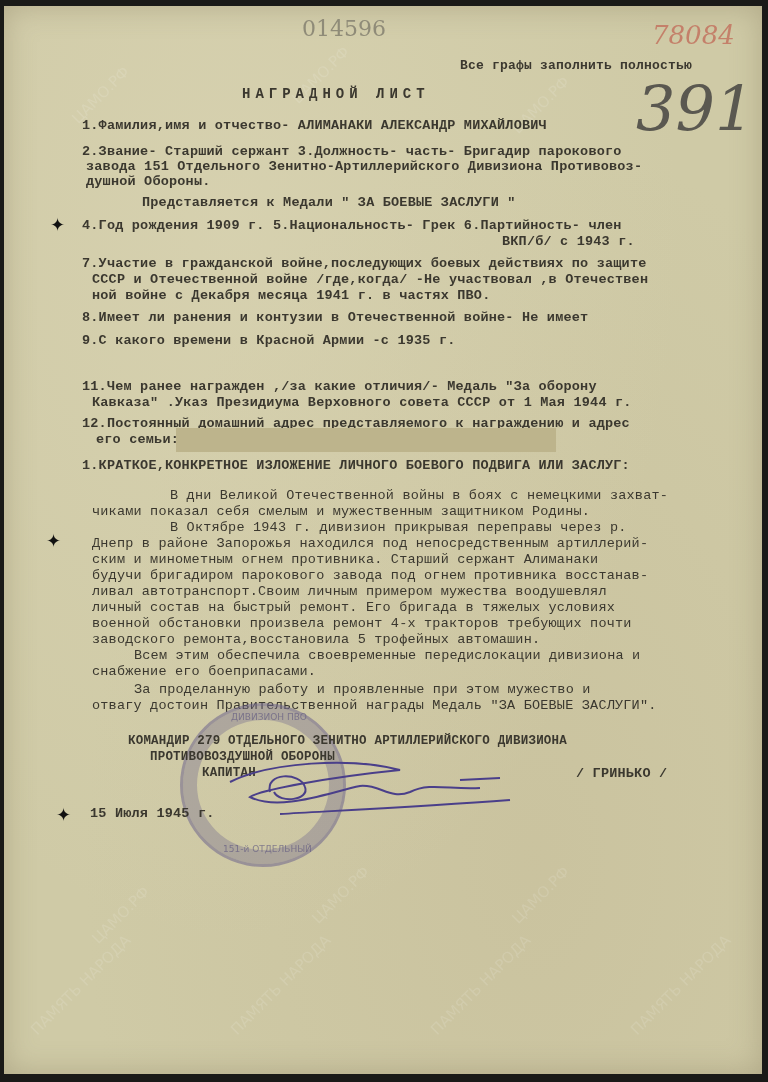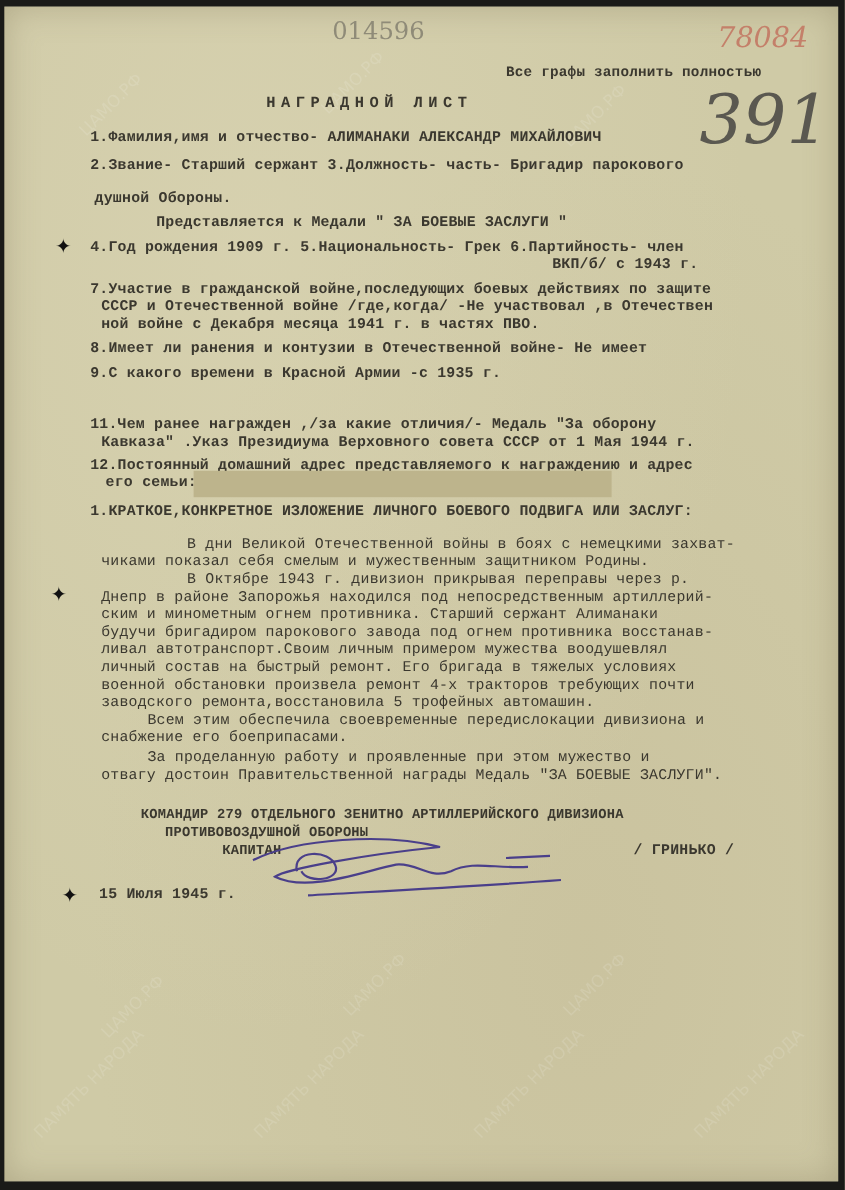--- a/index.html
+++ b/index.html
@@ -48,20 +48,21 @@
 
   <div class="hand" style="left:298px;top:10px;font-size:22px;color:#8f8b78;">014596</div>
   <div class="hand" style="left:648px;top:14px;font-size:26px;color:#c4806a;font-style:italic">78084</div>
   <div class="hand" style="left:632px;top:66px;font-size:62px;color:#5a5850;font-style:italic;font-weight:300">391</div>
 
   <div class="tw" style="left:456px;top:52px;font-size:13px">Все графы заполнить полностью</div>
   <div class="tw" style="left:238px;top:80px;letter-spacing:5px;font-size:14px">НАГРАДНОЙ  ЛИСТ</div>
 
   <div class="tw" style="left:78px;top:112px">1.Фамилия,имя и отчество-  АЛИМАНАКИ АЛЕКСАНДР МИХАЙЛОВИЧ</div>
   <div class="tw" style="left:78px;top:138px">2.Звание- Старший сержант   3.Должность- часть- Бригадир парокового</div>
+  <div class="tw" style="left:82px;top:153px">завода 151 Отдельного  Зенитно-Артиллерийского Дивизиона Противовоз-</div>
   <div class="tw" style="left:82px;top:168px">душной Обороны.</div>
   <div class="tw" style="left:138px;top:189px">Представляется к Медали " ЗА БОЕВЫЕ ЗАСЛУГИ "</div>
 
   <div class="hole" style="left:46px;top:208px">✦</div>
   <div class="tw" style="left:78px;top:212px">4.Год рождения  1909 г.  5.Национальность- Грек  6.Партийность- член</div>
   <div class="tw" style="left:498px;top:228px">ВКП/б/ с 1943 г.</div>
 
   <div class="tw" style="left:78px;top:250px">7.Участие в гражданской войне,последующих боевых действиях по защите</div>
   <div class="tw" style="left:88px;top:266px">СССР и Отечественной войне /где,когда/ -Не участвовал ,в Отечествен</div>
   <div class="tw" style="left:88px;top:282px">ной войне с Декабря месяца 1941 г. в частях ПВО.</div>
@@ -86,20 +87,24 @@
   <div class="tw light" style="left:88px;top:578px">ливал автотранспорт.Своим личным примером мужества воодушевлял</div>
   <div class="tw light" style="left:88px;top:562px">будучи бригадиром парокового завода под огнем противника восстанав-</div>
   <div class="tw light" style="left:88px;top:594px">личный состав на быстрый ремонт. Его бригада в тяжелых условиях</div>
   <div class="tw light" style="left:88px;top:610px">военной обстановки произвела ремонт 4-х тракторов требующих почти</div>
   <div class="tw light" style="left:88px;top:626px">заводского ремонта,восстановила 5 трофейных автомашин.</div>
   <div class="tw light" style="left:130px;top:642px">Всем этим обеспечила своевременные передислокации дивизиона и</div>
   <div class="tw light" style="left:88px;top:658px">снабжение его боеприпасами.</div>
   <div class="tw light" style="left:130px;top:676px">За проделанную работу и проявленные при этом мужество и</div>
   <div class="tw light" style="left:88px;top:692px">отвагу достоин Правительственной награды Медаль "ЗА БОЕВЫЕ ЗАСЛУГИ".</div>
 
+  <div class="stamp">
+    <div class="stamp-text" style="left:48px;top:6px">ДИВИЗИОН ПВО</div>
+    <div class="stamp-text" style="left:40px;top:138px">151-й ОТДЕЛЬНЫЙ</div>
+  </div>
 
   <div class="tw" style="left:124px;top:728px;font-size:12.5px">КОМАНДИР 279 ОТДЕЛЬНОГО ЗЕНИТНО АРТИЛЛЕРИЙСКОГО ДИВИЗИОНА</div>
   <div class="tw" style="left:146px;top:744px;font-size:12.5px">ПРОТИВОВОЗДУШНОЙ ОБОРОНЫ</div>
   <div class="tw" style="left:198px;top:760px;font-size:12.5px">КАПИТАН</div>
   <div class="tw" style="left:572px;top:760px">/  ГРИНЬКО /</div>
 
   <svg style="position:absolute;left:206px;top:746px" width="310" height="70" viewBox="0 0 310 70">
     <path d="M20 30 C 60 10, 140 5, 190 18 C 120 25, 50 38, 40 45 C 70 60, 120 40, 150 34 C 170 32, 180 48, 200 40 C 220 30, 240 38, 270 36 M70 62 C 140 58, 220 54, 300 48 M250 28 L 290 26" fill="none" stroke="#4a3f8a" stroke-width="2"></path>
     <path d="M60 40 C 55 20, 90 20, 95 35 C 100 48, 70 52, 64 40" fill="none" stroke="#4a3f8a" stroke-width="2"></path>
   </svg>

